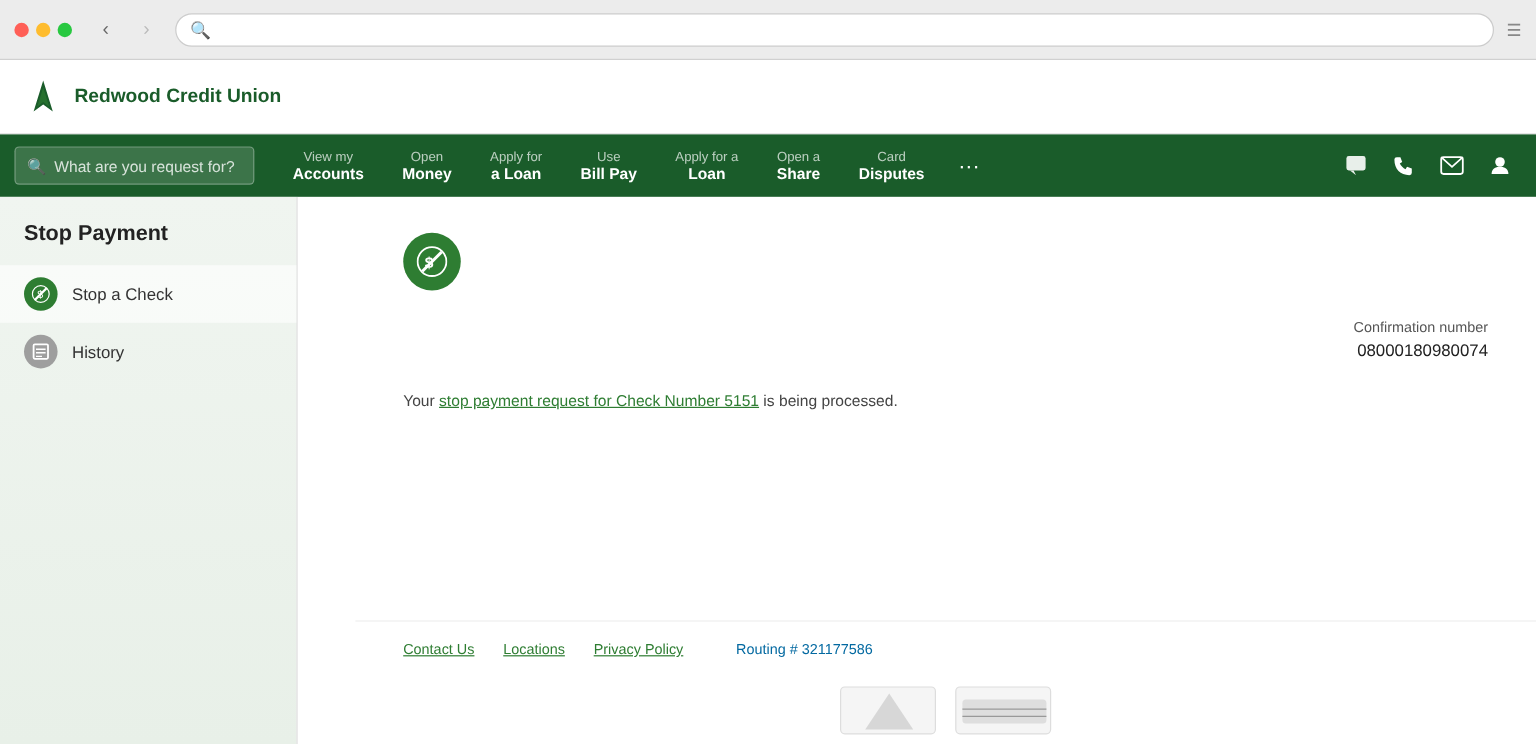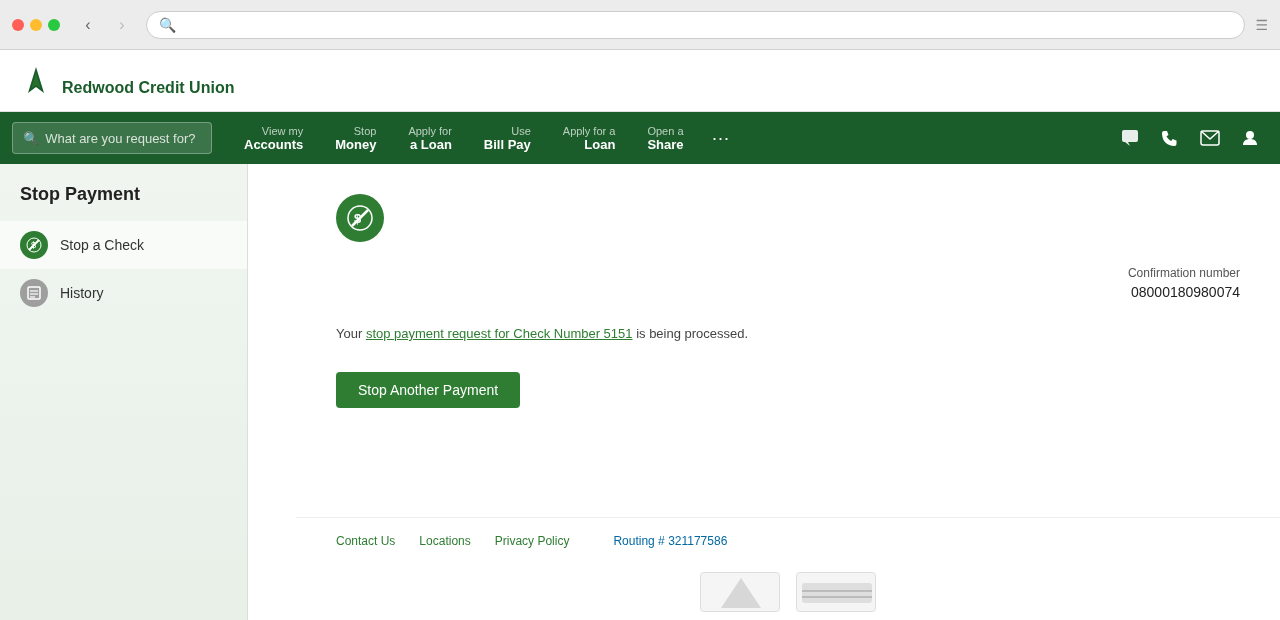--- a/index.html
+++ b/index.html
@@ -40,21 +40,21 @@
 
     
     .top-bar {
       background: white;
       height: 62px;
       display: flex;
       align-items: center;
       padding: 0 20px;
       border-bottom: 1px solid #e0e0e0;
     }
-    .logo { display: flex; align-items: flex-end; gap: 10px; }
+    .logo { display: flex; align-items: center; gap: 10px; }
     .logo-icon { width: 32px; height: 32px; }
     .logo-text { font-size: 16px; font-weight: 600; color: #1a5c2a; }
 
     
     .nav-bar {
       background: #1a5c2a;
       height: 52px;
       display: flex;
       align-items: center;
       padding: 0 12px;
@@ -73,21 +73,21 @@
       margin-right: 16px;
       cursor: text;
     }
     .search-placeholder { color: rgba(255,255,255,0.8); font-size: 13px; }
     .nav-items { display: flex; flex: 1; align-items: center; }
     .nav-item {
       padding: 0 16px;
       height: 64px;
       display: flex;
       flex-direction: column;
-      align-items: flex-end;
+      align-items: center;
       justify-content: center;
       color: rgba(255,255,255,0.85);
       font-size: 12px;
       cursor: pointer;
       white-space: nowrap;
     }
     .nav-item-label { font-size: 11px; color: rgba(255,255,255,0.7); }
     .nav-item-main { font-size: 13px; font-weight: 600; color: white; }
     .nav-more {
       color: white; font-size: 18px; padding: 0 12px; cursor: pointer;
@@ -155,21 +155,21 @@
       font-weight: 400;
       color: #222;
     }
 
     
     .confirmation-section { margin-bottom: 24px; text-align: right; }
     .confirmation-label { font-size: 12px; color: #555; margin-bottom: 4px; }
     .confirmation-number { font-size: 14px; color: #222; font-weight: 500; }
 
     
-    .info-text { font-size: 13px; color: #444; margin-bottom: 28px; line-height: 1.5; }
+    .info-text { font-size: 13px; color: #444; line-height: 1.5; }
     .info-text a { color: #2e7d32; text-decoration: underline; }
 
     
     .btn-primary {
       background: #2e7d32;
       color: white;
       border: none;
       border-radius: 4px;
       padding: 10px 22px;
       font-size: 14px;
@@ -180,21 +180,21 @@
 
     
     .footer-bar {
       padding: 16px 40px;
       display: flex;
       align-items: center;
       gap: 24px;
       border-top: 1px solid #eee;
       font-size: 12px;
     }
-    .footer-link { color: #2e7d32; cursor: pointer; }
+    .footer-link { color: #2e7d32; text-decoration: underline; cursor: pointer; }
     .footer-routing { color: #0369a1; margin-left: 20px; }
 
     
     .bottom-icons {
       display: flex;
       justify-content: center;
       gap: 16px;
       padding: 8px 40px;
     }
     .bottom-icon-placeholder {
@@ -240,38 +240,42 @@
     <div class="search-box">
       <span style="color:rgba(255,255,255,0.8); font-size:13px;">🔍</span>
       <span class="search-placeholder">What are you request for?</span>
     </div>
     <div class="nav-items">
       <div class="nav-item">
         <span class="nav-item-label">View my</span>
         <span class="nav-item-main">Accounts</span>
       </div>
       <div class="nav-item">
-        <span class="nav-item-label">Stop</span>
+        <span class="nav-item-label">Open</span>
         <span class="nav-item-main">Money</span>
       </div>
       <div class="nav-item">
         <span class="nav-item-label">Apply for</span>
         <span class="nav-item-main">a Loan</span>
       </div>
       <div class="nav-item">
         <span class="nav-item-label">Use</span>
         <span class="nav-item-main">Bill Pay</span>
       </div>
       <div class="nav-item">
         <span class="nav-item-label">Apply for a</span>
         <span class="nav-item-main">Loan</span>
       </div>
       <div class="nav-item">
         <span class="nav-item-label">Open a</span>
         <span class="nav-item-main">Share</span>
+      </div>
+      <div class="nav-item">
+        <span class="nav-item-label">Card</span>
+        <span class="nav-item-main">Disputes</span>
       </div>
       <div class="nav-more">···</div>
     </div>
     <div class="nav-right">
       <div class="nav-icon-btn" title="Chat">
         <svg width="20" height="20" viewBox="0 0 20 20" fill="white">
             <rect x="2" y="2" width="16" height="12" rx="2" fill="white" opacity="0.9"></rect>
             <polygon points="5,14 10,18 8,14" fill="white" opacity="0.9"></polygon>
           </svg>
       </div>
@@ -341,21 +345,20 @@
           <div class="confirmation-label">Confirmation number</div>
           <div class="confirmation-number">08000180980074</div>
         </div>
 
         
         <p class="info-text">
           <span>Your </span><a href="#">stop payment request for Check Number 5151</a><span> is being processed.</span>
         </p>
 
         
-        <button class="btn-primary">Stop Another Payment</button>
 
       </div>
 
       <div class="footer-bar">
         <a class="footer-link">Contact Us</a>
         <a class="footer-link">Locations</a>
         <a class="footer-link">Privacy Policy</a>
         <span class="footer-routing">Routing # 321177586</span>
       </div>
       <div class="bottom-icons">

